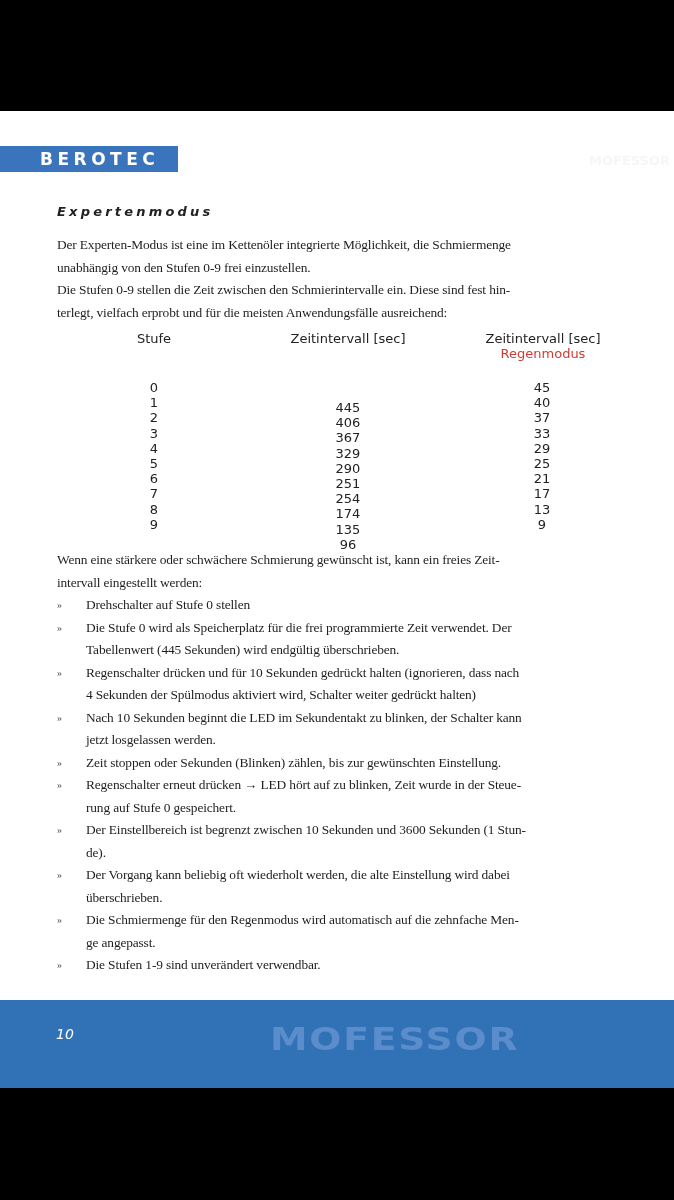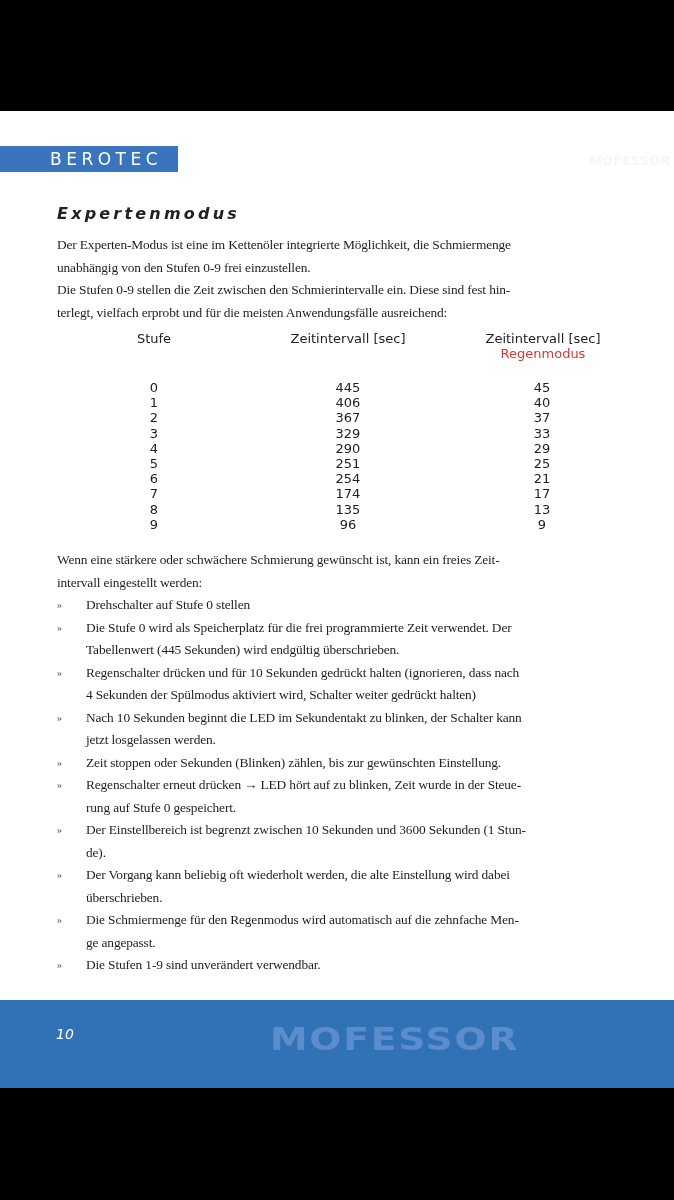--- a/index.html
+++ b/index.html
@@ -9,49 +9,49 @@
     }
     .topbar { position: absolute; left: 0; top: 0; width: 674px; height: 111px; background: #000; }
     .bottombar { position: absolute; left: 0; top: 1088px; width: 674px; height: 112px; background: #000; }
     .page {
       position: absolute; left: 0; top: 111px; width: 674px; height: 977px;
       background: #ffffff; overflow: hidden;
     }
     .brand-band {
       position: absolute; left: 0; top: 35px; width: 178px; height: 26px;
       background: #3a74bd; color: #fff;
-      font-family: "DejaVu Sans", sans-serif; font-weight: normal;
+      font-family: "DejaVu Sans", sans-serif; font-weight: bold;
       font-size: 17px; letter-spacing: 4.5px;
-      padding-left: 50px; line-height: 26px; white-space: nowrap;
+      padding-left: 40px; line-height: 26px; white-space: nowrap;
     }
     .watermark-top {
       position: absolute; right: 4px; top: 42px; color: #f6f6f6;
       font-family: "DejaVu Sans", sans-serif; font-weight: bold; font-size: 13px;
     }
     .title {
       position: absolute; left: 57px; top: 93px;
       font-family: "DejaVu Sans", sans-serif; font-style: italic;
-      font-size: 16px; letter-spacing: 3.2px; color: #222;
+      font-size: 13px; letter-spacing: 3.2px; color: #222;
     }
     .text {
       color: #1e1e1e; font-size: 13.4px; line-height: 22.5px;
       font-family: Liberation Serif, serif; letter-spacing: -0.15px;
     }
     .intro { position: absolute; left: 57px; top: 123px; width: 590px; }
     .table { position: absolute; left: 0; top: 220px; width: 674px; font-family: "DejaVu Sans", sans-serif; color: #222; }
     .th { position: absolute; font-size: 13px; text-align: center; }
     .th.c1 { left: 118px; width: 72px; text-align: center; }
     .th.c2 { left: 260px; width: 176px; }
     .th.c3 { left: 455px; width: 176px; }
     .th .sub { display: block; color: #d23a32; line-height: 16px; }
     .rows { position: absolute; top: 49px; left: 0; width: 674px; }
     .row { position: relative; height: 15.2px; font-size: 13px; line-height: 15.2px; }
     .row span { position: absolute; text-align: center; }
     .row .v1 { left: 124px; width: 60px; }
-    .row .v2 { left: 308px; width: 80px; }
+    .row .v2 { left: 308px; width: 80px; margin-top: 20px; }
     .row .v3 { left: 502px; width: 80px; }
     .after { position: absolute; left: 57px; top: 438px; width: 600px; }
     .list { position: absolute; left: 57px; top: 483px; width: 600px; list-style: none; }
     .list li { position: relative; padding-left: 29px; }
     .list li .bullet {
       position: absolute; left: 0; top: 0; font-size: 10px; color: #555;
     }
     .footer {
       position: absolute; left: 0; top: 889px; width: 674px; height: 88px;
       background: #3171b5;

